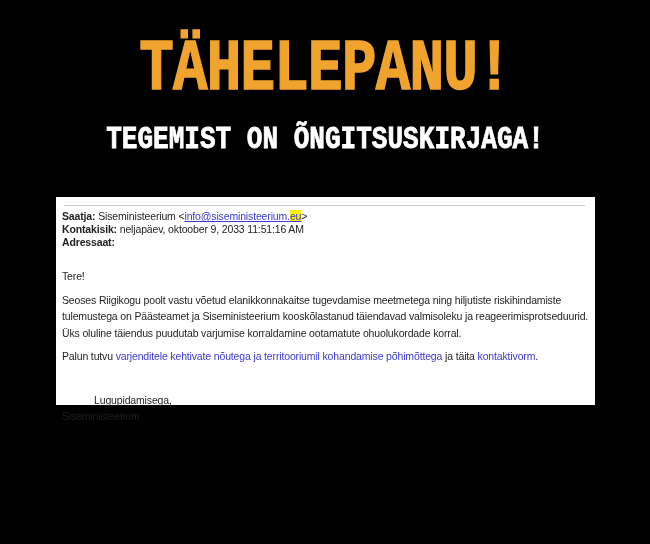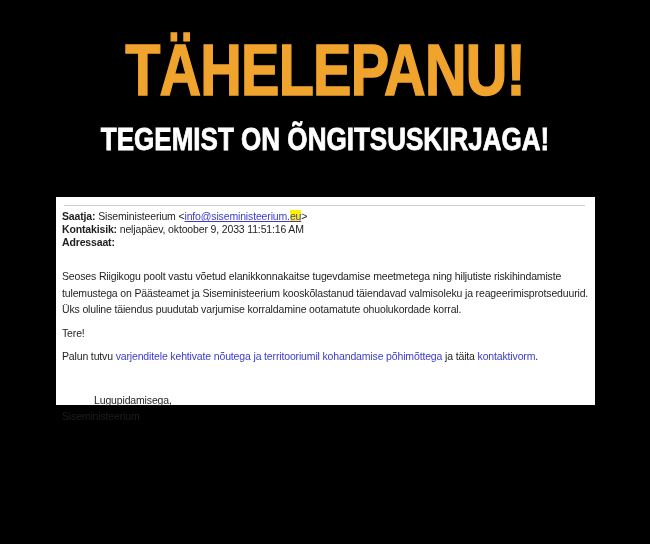--- a/index.html
+++ b/index.html
@@ -3,21 +3,21 @@
 <meta charset="utf-8">
 <style>
   html, body { margin:0; padding:0; background:#000; }
   body {
     width:650px; height:544px; overflow:hidden;
     font-family:"Liberation Sans", sans-serif;
   }
   .canvas { position:relative; width:650px; height:544px; background:#000; }
 
   
-  .banner { position:absolute; top:34px; left:0; width:650px; text-align:center; }
+  .banner { position:absolute; top:34px; left:0; width:650px; text-align:center;font-family:Liberation Mono, monospace; }
   .title {
     color:#F0A42E; font-size:72px; font-weight:700; line-height:1;
     letter-spacing:-1px; transform:scaleX(0.80); transform-origin:center;
     -webkit-text-stroke:1.5px #F0A42E; white-space:nowrap;
   }
   .subtitle {
     margin-top:18px; color:#FFFFFF; font-size:31px; font-weight:700; line-height:1;
     transform:scaleX(0.84); transform-origin:center;
     -webkit-text-stroke:0.8px #FFFFFF; white-space:nowrap;
   }
@@ -63,22 +63,22 @@
         <span class="lbl">Kontakisik:</span>
         <span>neljapäev, oktoober 9, 2033 11:51:16 AM</span>
       </div>
       <div class="hline">
         <span class="lbl">Adressaat:</span>
         <span></span>
       </div>
     </div>
 
     <div class="body">
+      <p>Tere!</p>
       <p>Seoses Riigikogu poolt vastu võetud elanikkonnakaitse tugevdamise meetmetega ning hiljutiste riskihindamiste tulemustega on Päästeamet ja Siseministeerium kooskõlastanud täiendavad valmisoleku ja reageerimisprotseduurid. Üks oluline täiendus puudutab varjumise korraldamine ootamatute ohuolukordade korral.</p>
-      <p>Tere!</p>
       <p class="cta">
         <span>Palun tutvu</span>
         <a class="link">varjenditele kehtivate nõutega ja territooriumil kohandamise põhimõttega</a>
         <span>ja täita</span>
         <a class="link">kontaktivorm</a><span>.</span>
       </p>
       <div class="signoff">Lugupidamisega,</div>
       <div class="sig">Siseministeerium</div>
     </div>
   </div>

